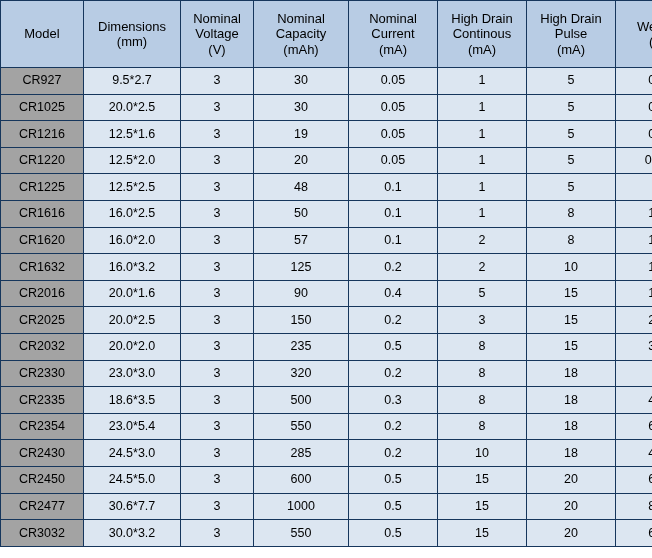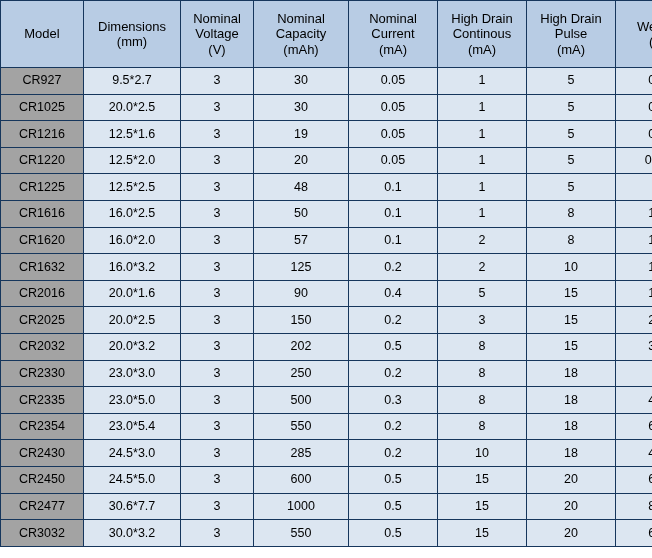--- a/index.html
+++ b/index.html
@@ -191,41 +191,41 @@
         <td>20.0*2.5</td>
         <td>3</td>
         <td>150</td>
         <td>0.2</td>
         <td>3</td>
         <td>15</td>
         <td>2.4</td>
       </tr>
       <tr>
         <td class="model-cell">CR2032</td>
-        <td>20.0*3.2</td>
-        <td>3</td>
-        <td>202</td>
+        <td>20.0*2.0</td>
+        <td>3</td>
+        <td>235</td>
         <td>0.5</td>
         <td>8</td>
         <td>15</td>
         <td>3.2</td>
       </tr>
       <tr>
         <td class="model-cell">CR2330</td>
         <td>23.0*3.0</td>
         <td>3</td>
-        <td>250</td>
+        <td>320</td>
         <td>0.2</td>
         <td>8</td>
         <td>18</td>
         <td>4</td>
       </tr>
       <tr>
         <td class="model-cell">CR2335</td>
-        <td>23.0*5.0</td>
+        <td>18.6*3.5</td>
         <td>3</td>
         <td>500</td>
         <td>0.3</td>
         <td>8</td>
         <td>18</td>
         <td>4.2</td>
       </tr>
       <tr>
         <td class="model-cell">CR2354</td>
         <td>23.0*5.4</td>

